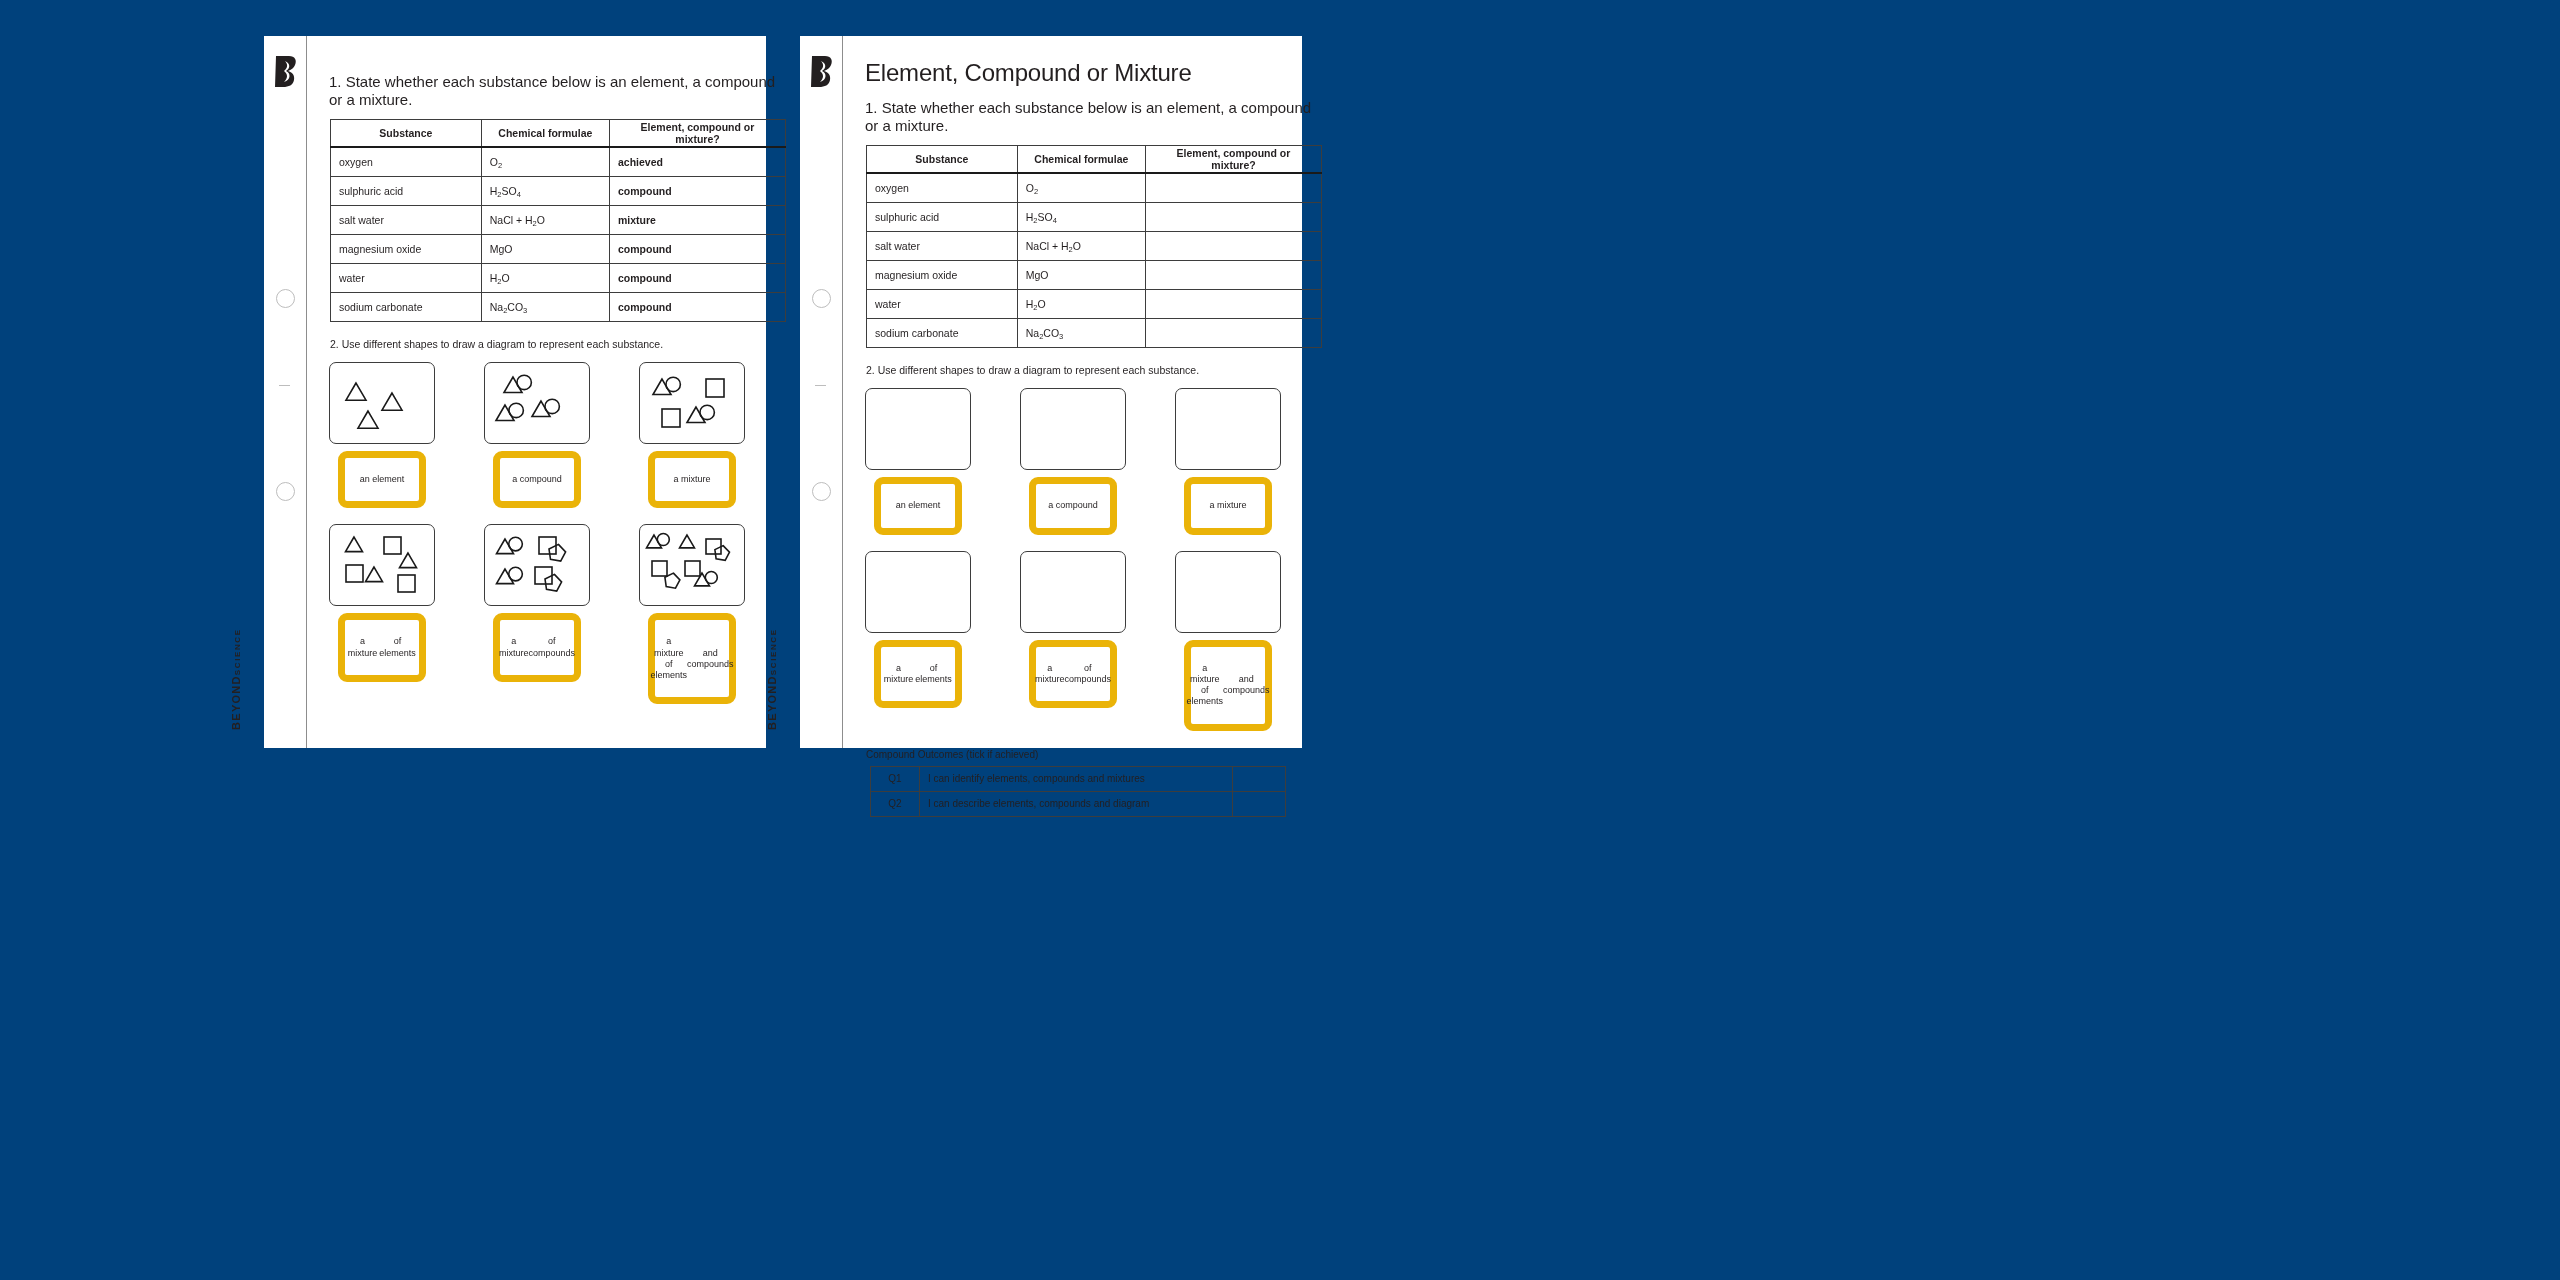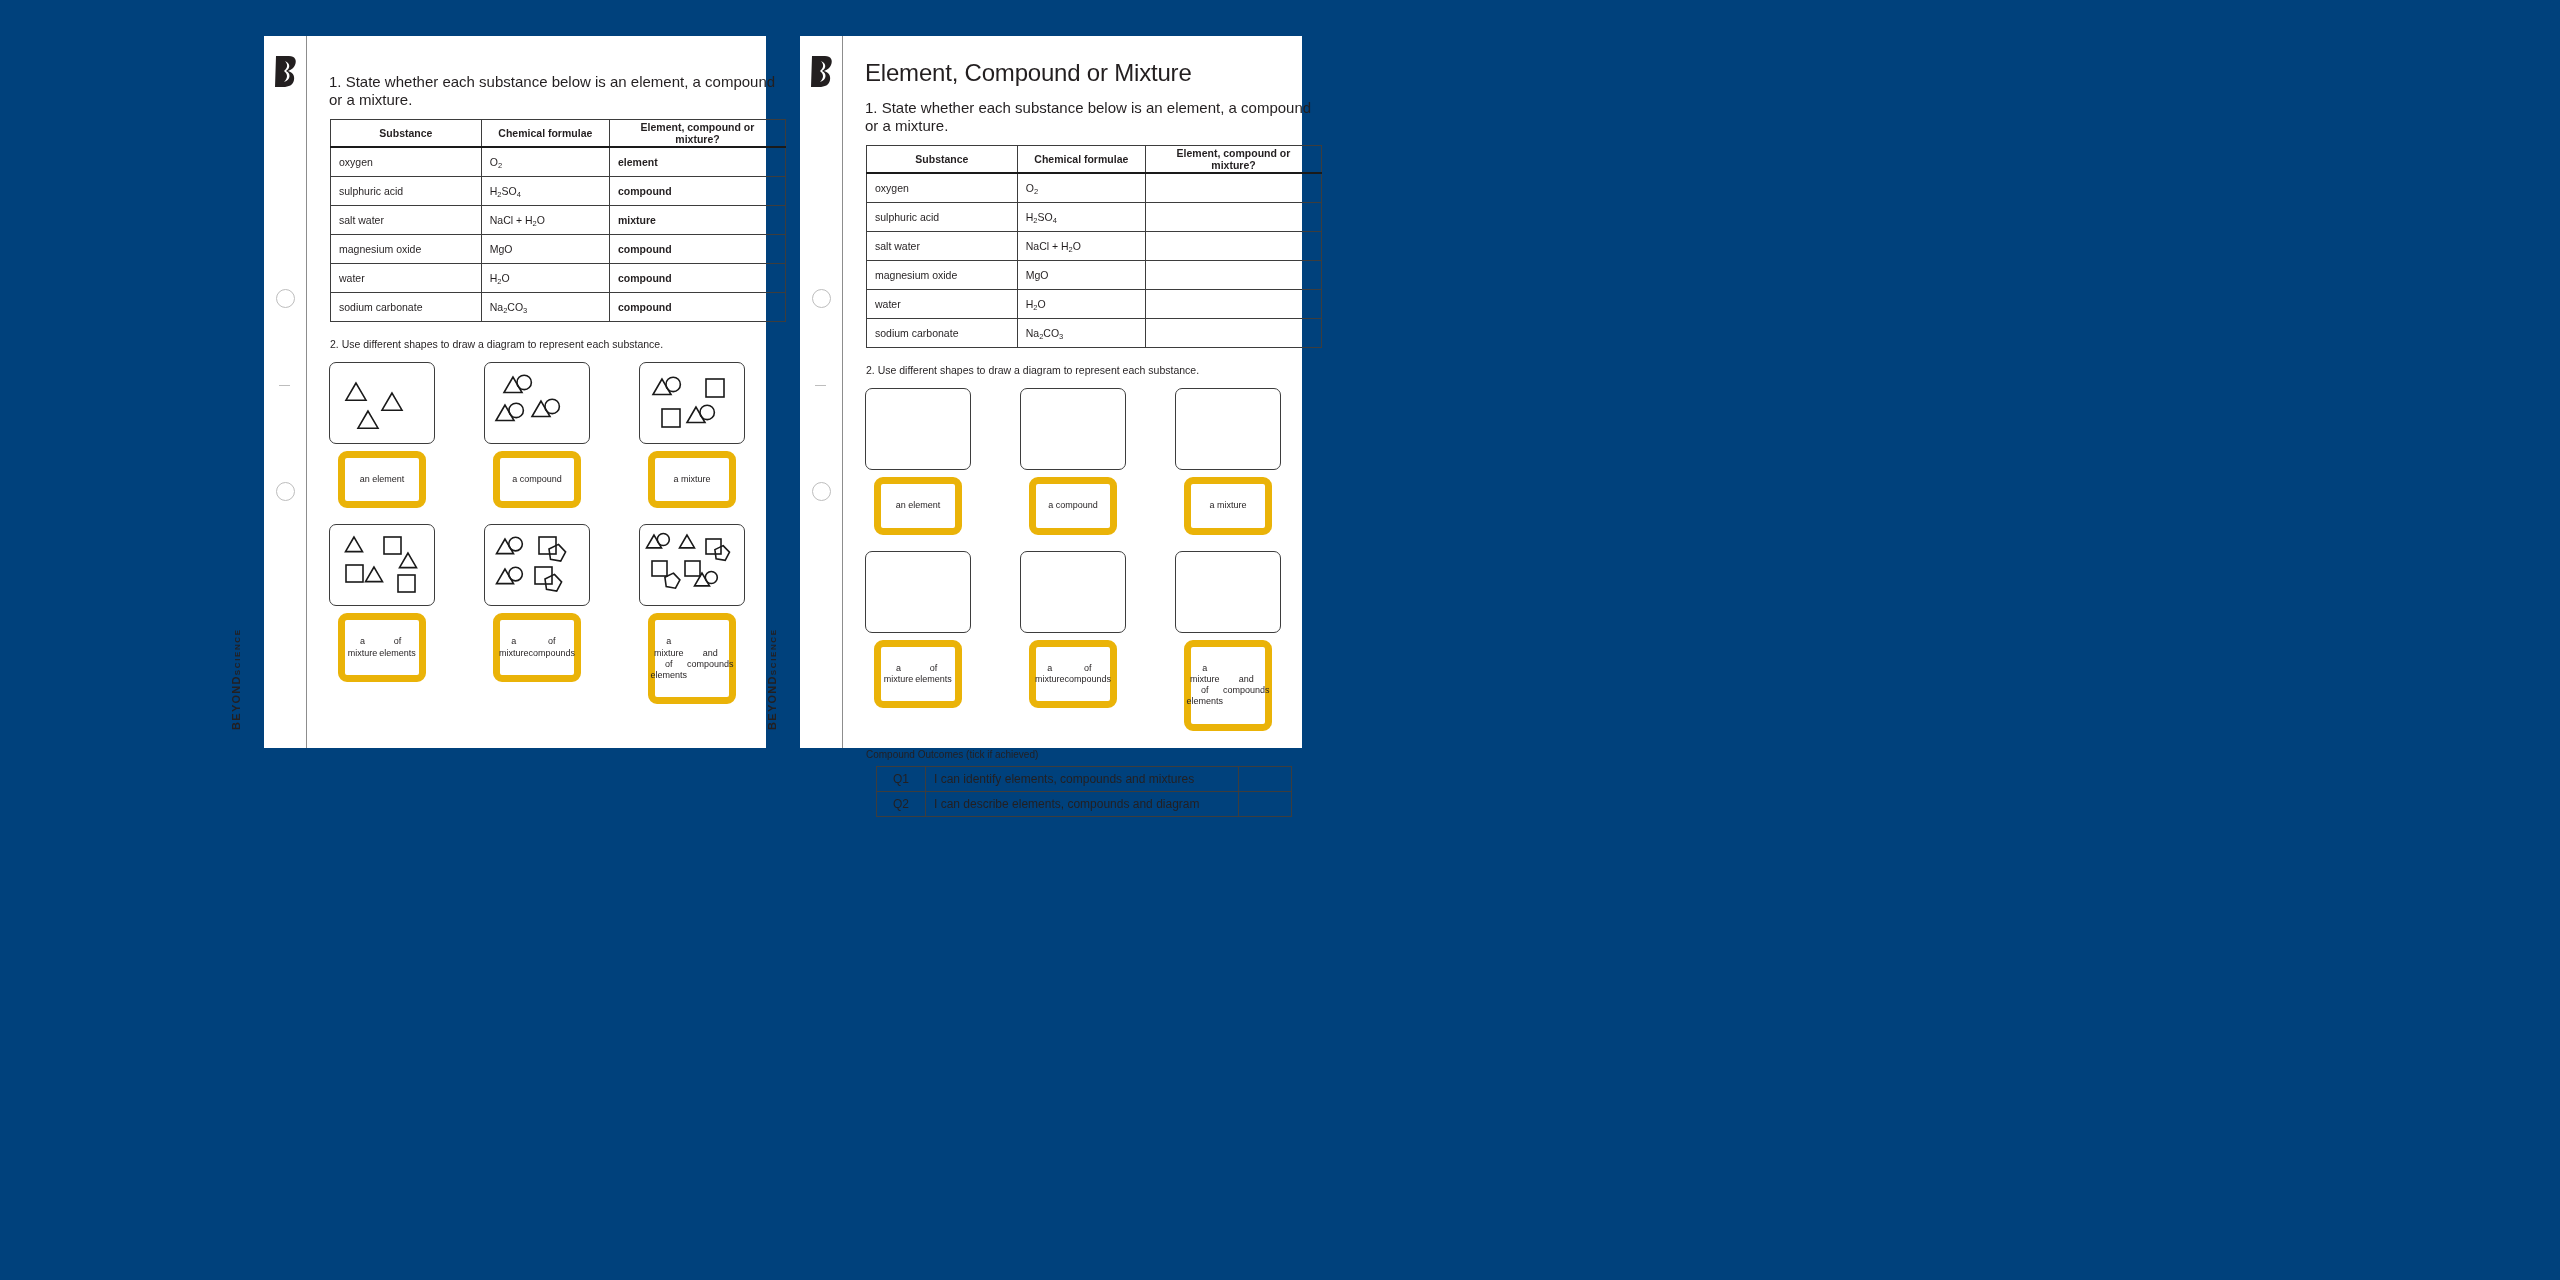--- a/index.html
+++ b/index.html
@@ -98,21 +98,21 @@
     font-size:9px;color:#231f20;text-align:center;line-height:1.25;
     padding:16px 2px;box-sizing:border-box;
     display:flex;align-items:center;justify-content:center;
   }
   .caption.two{min-height:27px;}
   .row2{margin-top:16px;}
 
   
   .lo-title{margin:18px 0 6px 1px;font-size:10px;color:#231f20;}
   table.lo{
-    border-collapse:collapse;width:416px;margin-left:11px;font-size:12px;color:#231f20;
+    border-collapse:collapse;width:416px;margin-left:5px;font-size:10px;color:#231f20;
   }
   table.lo td{border:1px solid #3d3d3d;height:24px;padding:0 8px;vertical-align:middle;}
   td.lo-q{width:32px;text-align:center;}
   td.lo-tick{width:36px;}
 </style>
 </head>
 <body>
 
 <div class="stage">
 
@@ -141,21 +141,21 @@
           <tr>
             <th class="col-a">Substance</th>
             <th class="col-b">Chemical formulae</th>
             <th class="col-c">Element, compound or mixture?</th>
           </tr>
         </thead>
         <tbody>
             <tr>
               <td class="col-a">oxygen</td>
               <td class="col-b">O<sub>2</sub></td>
-              <td class="col-c ans">element</td>
+              <td class="col-c ans">achieved</td>
             </tr>
             <tr>
               <td class="col-a">sulphuric acid</td>
               <td class="col-b">H<sub>2</sub>SO<sub>4</sub></td>
               <td class="col-c ans">compound</td>
             </tr>
             <tr>
               <td class="col-a">salt water</td>
               <td class="col-b">NaCl + H<sub>2</sub>O</td>
               <td class="col-c ans">mixture</td>

